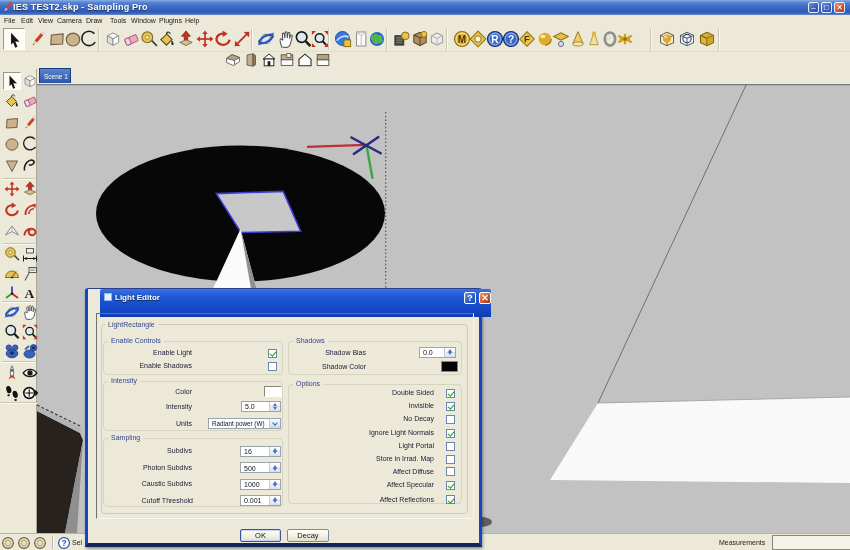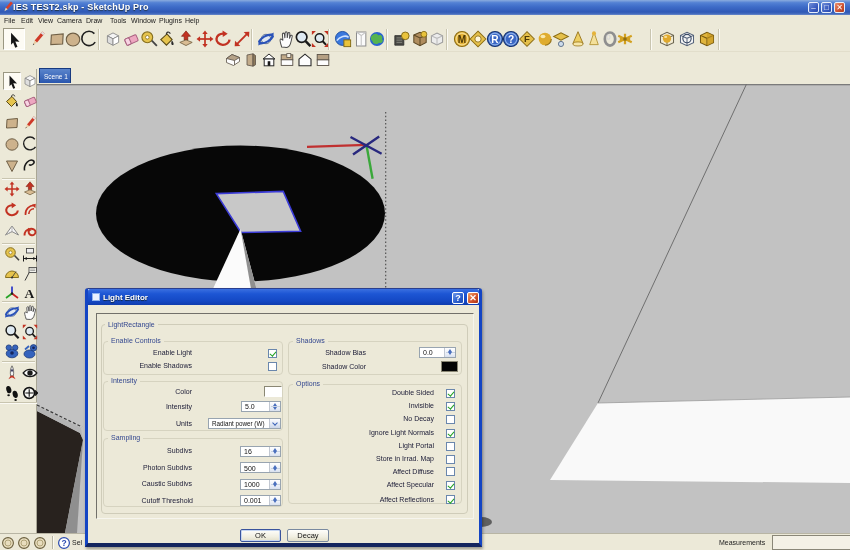--- a/index.html
+++ b/index.html
@@ -13,21 +13,21 @@
 #menubar span{position:absolute;top:2px}
 #tb1{left:0;top:27px;width:850px;height:25px;background:#ece9d8;border-bottom:1px solid #e2decb}
 .tbtn{position:absolute}
 .tbtn.sel{background:#fdfbf4;border:1px solid;border-color:#9a9782 #fff #fff #9a9782;}
 .vsep{position:absolute;width:2px;border-left:1px solid #c9c5b0;border-right:1px solid #fbfaf4}
 #lefttb{left:0;top:69px;width:37px;height:464px;background:#ece9d8;border-right:1px solid #a9a695}
 #statusbar{left:0;top:533px;width:850px;height:17px;background:#ece9d8;border-top:1px solid #b8b5a4;font-size:7px;color:#222}
 .canvas{left:37px;top:84px;width:813px;height:449px;background:#c2c2c2}
 #scenetab{left:39px;top:68px;width:32px;height:15px;background:linear-gradient(180deg,#5b85cc,#2a56ae);border:1px solid #183a80;border-bottom:none;color:#fff;font-size:6.5px;padding:4px 0 0 4px;white-space:nowrap;overflow:hidden}
 #dlg{left:85px;top:288px;width:397px;height:259px;background:#ece9d8;border-left:3px solid #1445c4;border-right:3px solid #1445c4;border-bottom:4px solid #14255e;border-top:1px solid #2a3f8e;border-radius:3px 3px 0 0;box-shadow:1px 2px 3px rgba(0,0,0,0.35)}
-#dlgtitle{position:absolute;left:0;top:0;width:391px;height:16px;background:linear-gradient(180deg,#3b70e0 0%,#1d56d4 30%,#1448c4 75%,#0f3cae 100%);border-radius:2px 2px 0 0}
+#dlgtitle{position:absolute;left:12px;top:0;width:391px;height:28px;background:linear-gradient(180deg,#3b70e0 0%,#1d56d4 30%,#1448c4 75%,#0f3cae 100%);border-radius:2px 2px 0 0}
 #dlgtitle .t{position:absolute;left:15px;top:3.5px;color:#fff;font-size:8px;font-weight:bold;text-shadow:0 1px 1px #123}
 #dlgtitle .ic{position:absolute;left:4px;top:4px;width:8px;height:8px;background:#eaf2ff;border:1px solid #8fb3ef}
 .dbtn{position:absolute;top:2.5px;width:12px;height:12.5px;border-radius:2px;border:1px solid #fff;color:#fff;font-size:9px;font-weight:bold;line-height:11px;text-align:center}
 .dblue{background:linear-gradient(135deg,#6f97e8,#2e61cf 55%,#1c49b4)}
 .dorange{background:linear-gradient(135deg,#efa36a,#d4552d 55%,#aa3314)}
 .gb{position:absolute;border:1px solid #d6d3c0;border-radius:4px}
 .gb .cap, .cap2{position:absolute;top:-5px;left:4px;background:#ece9d8;padding:0 3px;font-size:7px;color:#33478f}
 .lbl{position:absolute;font-size:7px;color:#20203a;white-space:nowrap;text-align:right}
 .spin{position:absolute;background:#fff;border:1px solid #98a4b0;font-size:7px;color:#111}
 .spin .v{position:absolute;left:3px;top:1.5px}
@@ -39,21 +39,21 @@
 .cb.on:after{content:"";position:absolute;left:2px;top:0.5px;width:2.5px;height:5px;border-right:1.4px solid #21a121;border-bottom:1.4px solid #21a121;transform:rotate(40deg)}
 .btn{position:absolute;height:13px;background:linear-gradient(180deg,#fefefb,#f1efe2 60%,#e2dfc9);border:1px solid #7a8aa0;border-radius:2px;font-size:7.5px;color:#111;text-align:center;line-height:11px}
 </style></head><body>
 <div id="title" class="abs">
     <svg width="11" height="12" viewBox="0 0 11 12" style="position:absolute;left:2px;top:1px">
       <g transform="rotate(40 6 6)">
         <rect x="4.7" y="0" width="2.6" height="8" fill="#d8402a"></rect>
         <path d="M4.7 8 L7.3 8 L6 11.5 Z" fill="#f0d8b0"></path>
       </g>
     </svg>
-    <div class="txt">IES TEST2.skp - SketchUp Pro</div>
+    <div class="txt">IES TEST2.skp - Sampling Pro</div>
     <div class="wbtn wblue" style="left:808px">–</div>
     <div class="wbtn wblue" style="left:821px">□</div>
     <div class="wbtn wred" style="left:834px">✕</div>
   </div>
 <div id="menubar" class="abs">
     <span style="left:4px">File</span>
     <span style="left:21px">Edit</span>
     <span style="left:38px">View</span>
     <span style="left:57px">Camera</span>
     <span style="left:86px">Draw</span>

